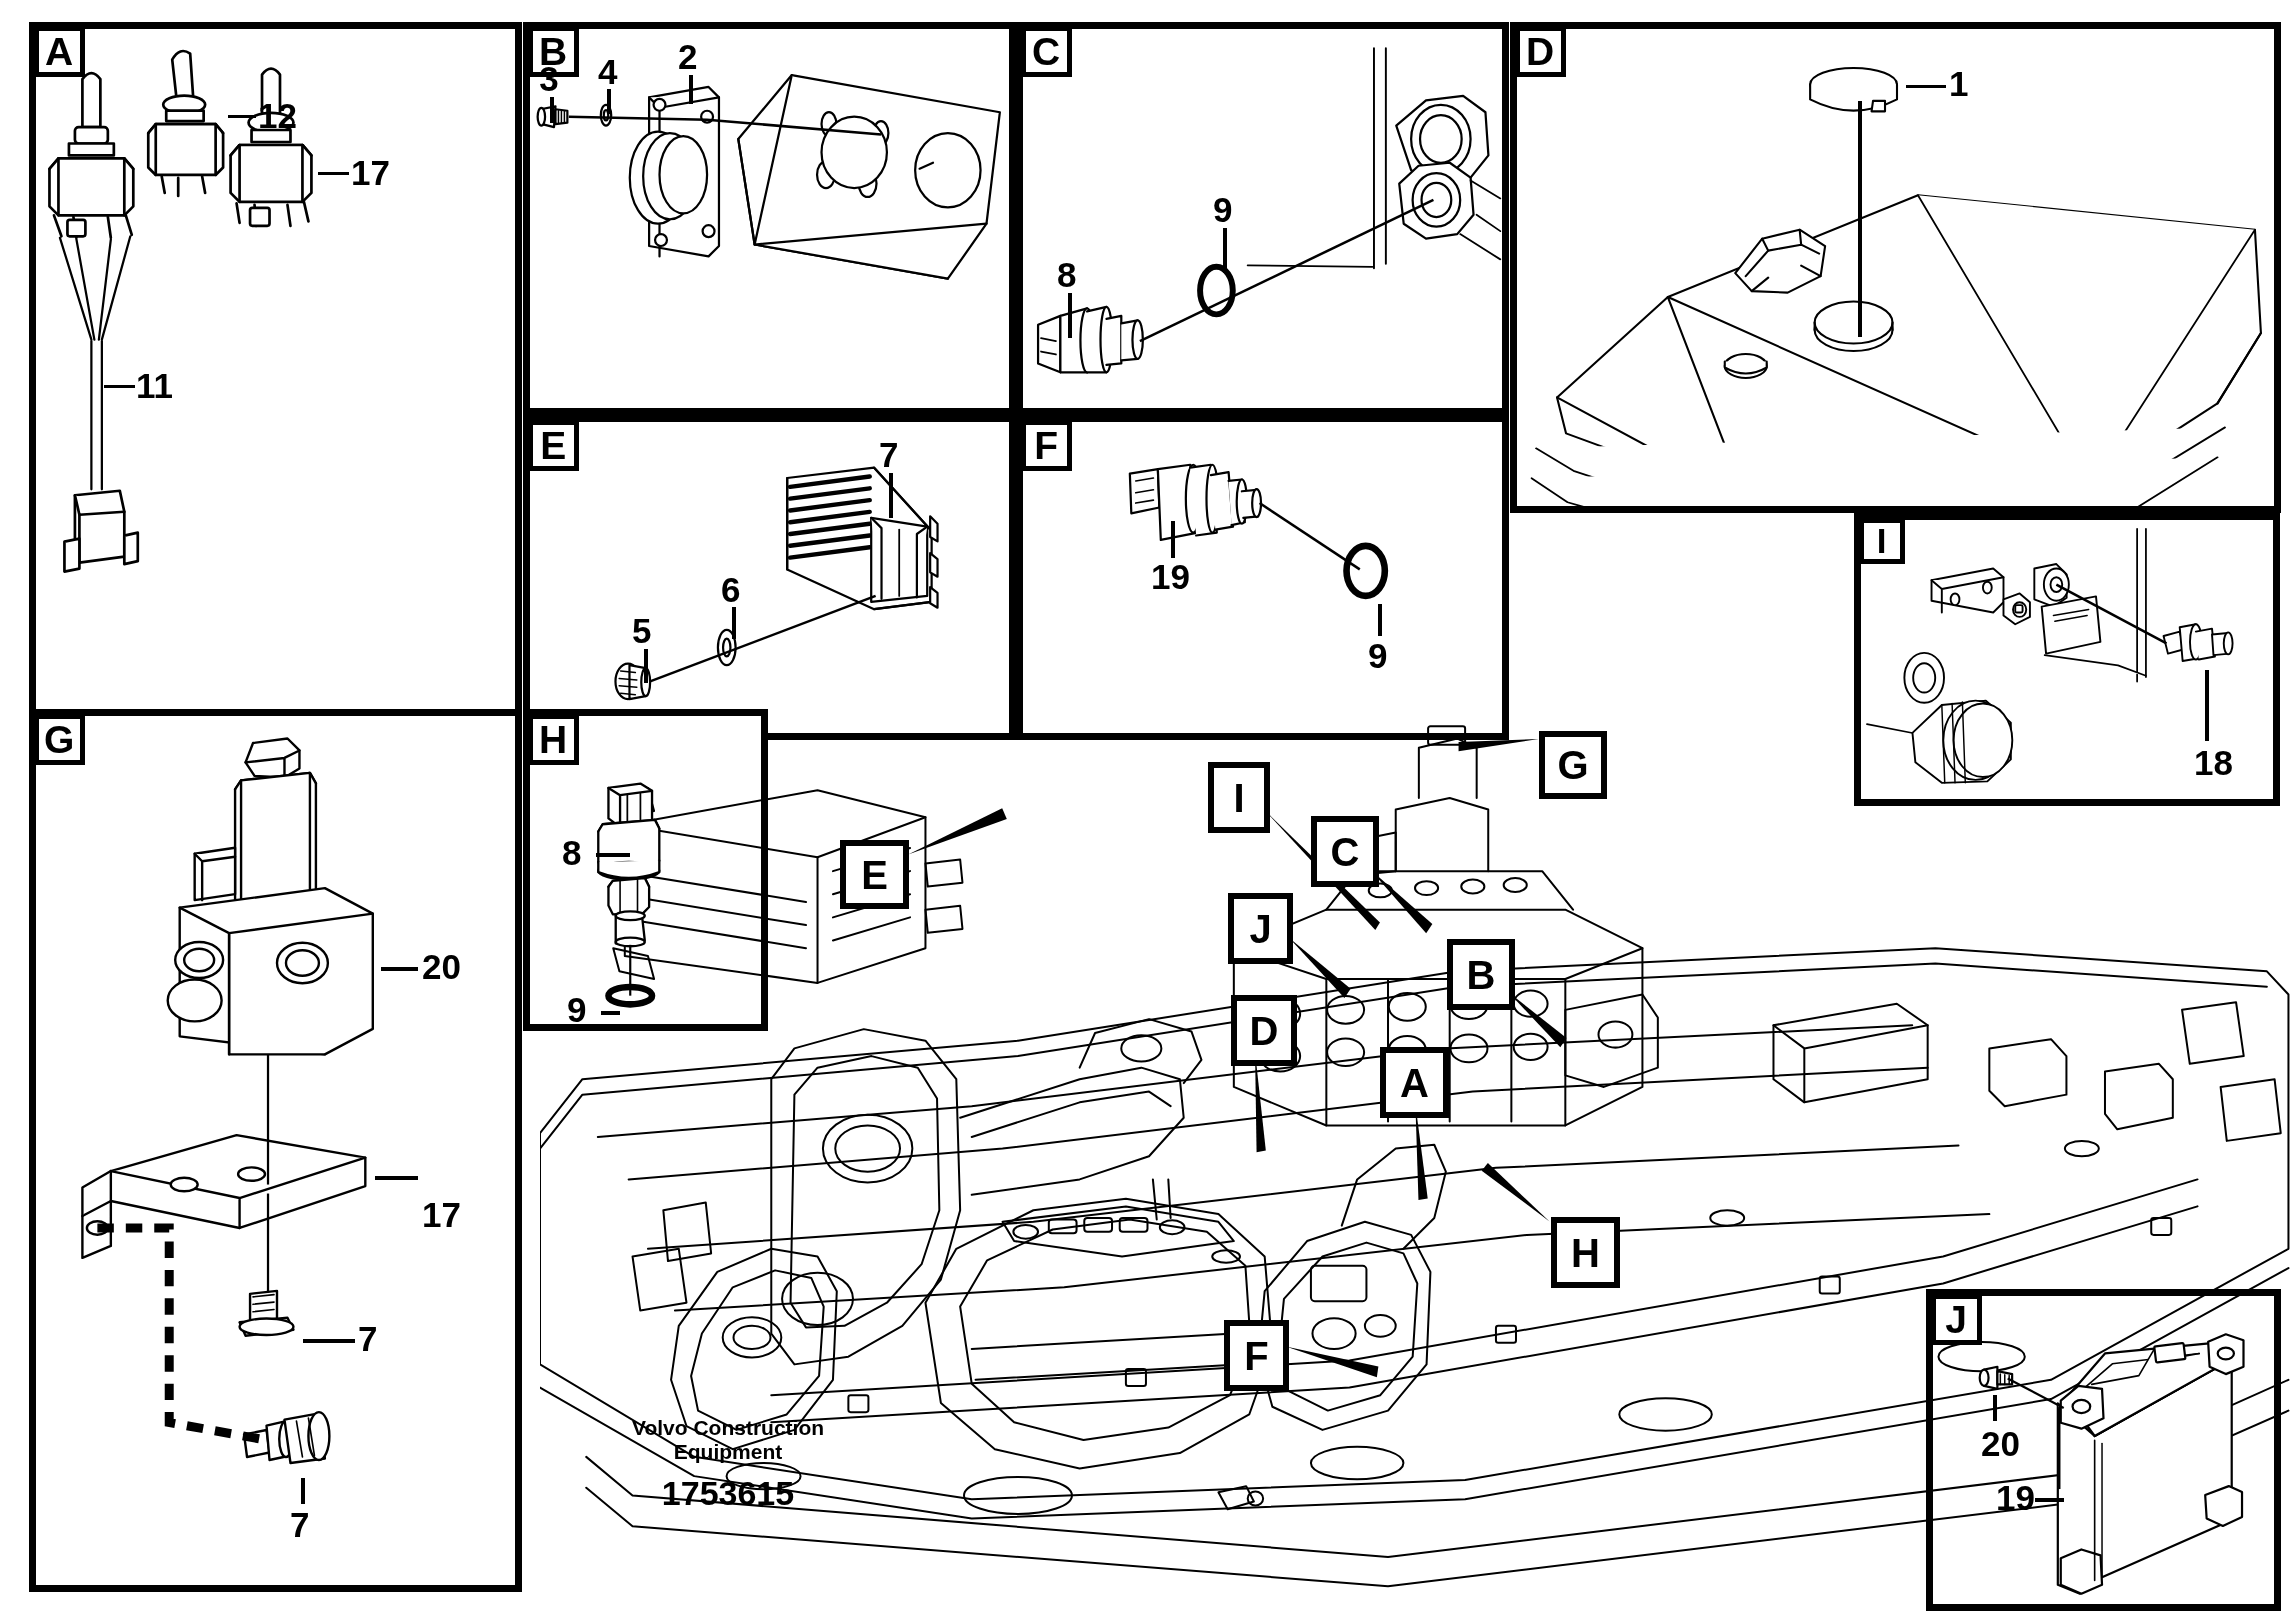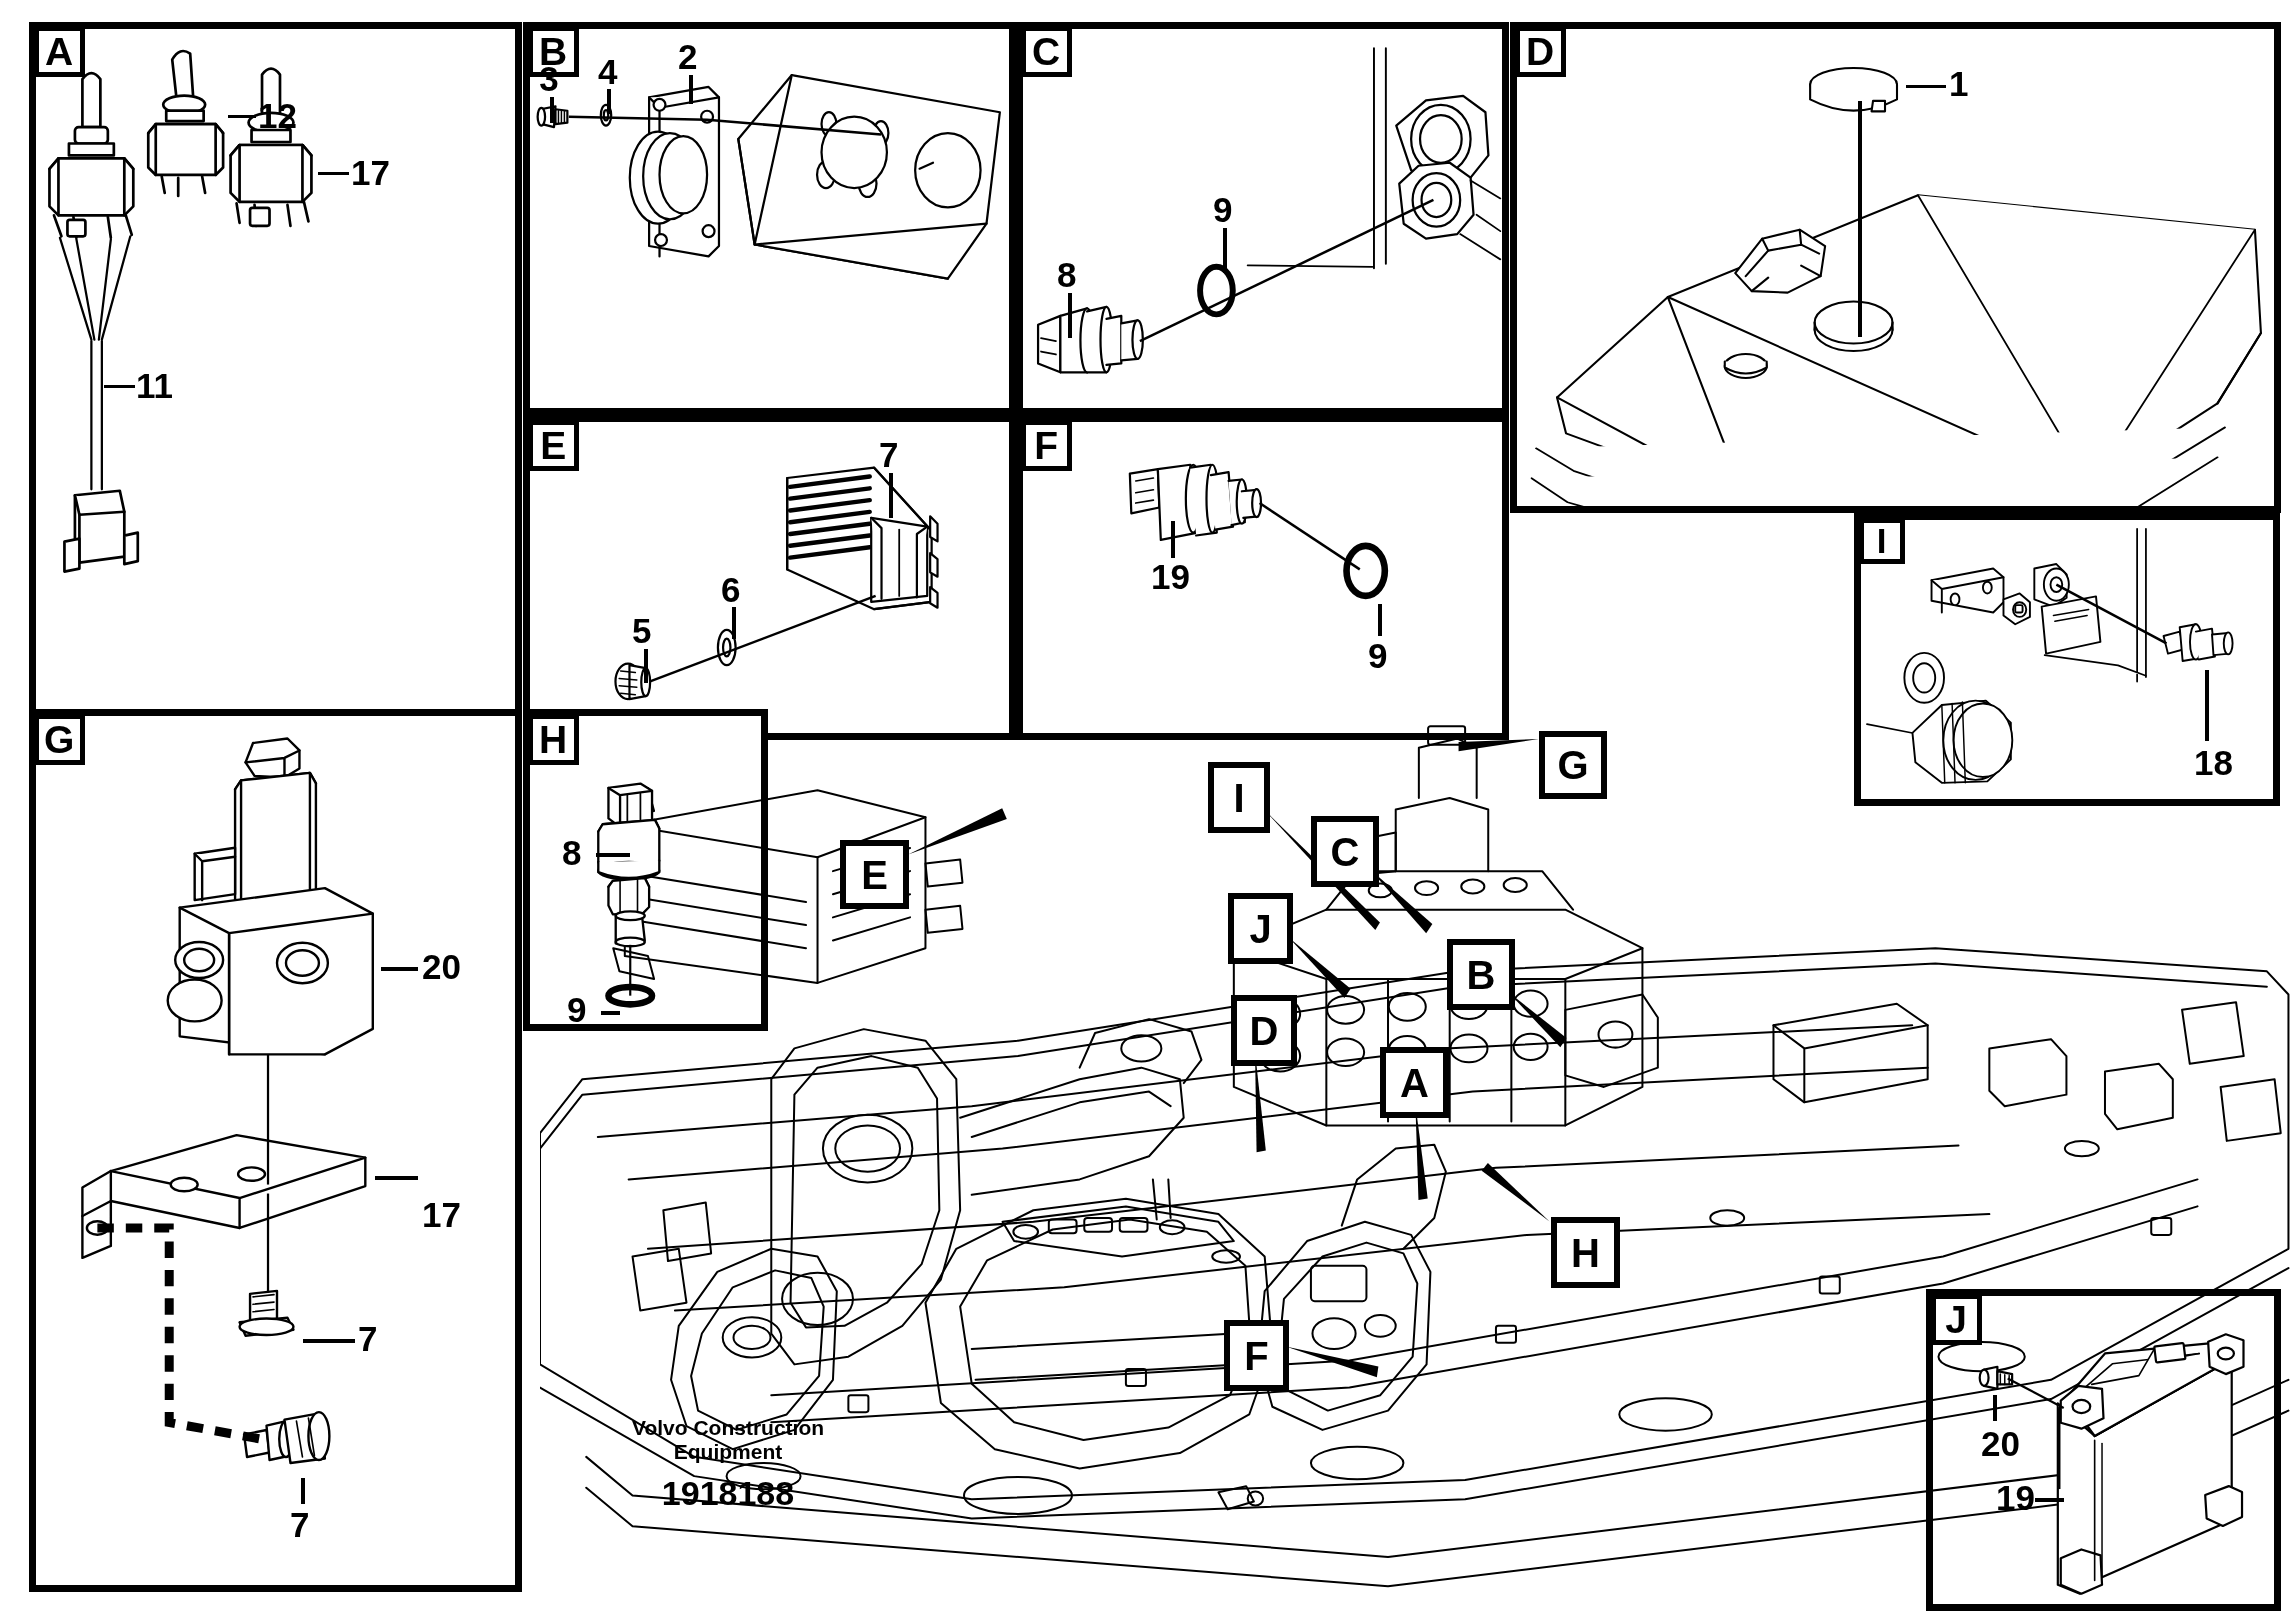--- a/index.html
+++ b/index.html
@@ -650,17 +650,17 @@
   <div class="refbox" style="left:1228px;top:893px;width:65px;height:71px;">J</div>
   <div class="refbox" style="left:1447px;top:939px;width:68px;height:71px;">B</div>
   <div class="refbox" style="left:1231px;top:995px;width:66px;height:71px;">D</div>
   <div class="refbox" style="left:1380px;top:1047px;width:69px;height:71px;">A</div>
   <div class="refbox" style="left:1551px;top:1217px;width:69px;height:71px;">H</div>
   <div class="refbox" style="left:1224px;top:1320px;width:65px;height:71px;">F</div>
 
   <div id="footer" style="left:601px;top:1408px;width:254px;">
     <div class="brand">Volvo Construction</div>
     <div class="brand">Equipment</div>
-    <div class="pn">1918188</div>
+    <div class="pn">1753615</div>
   </div>
 
 </div>
 
 
 </body></html>

